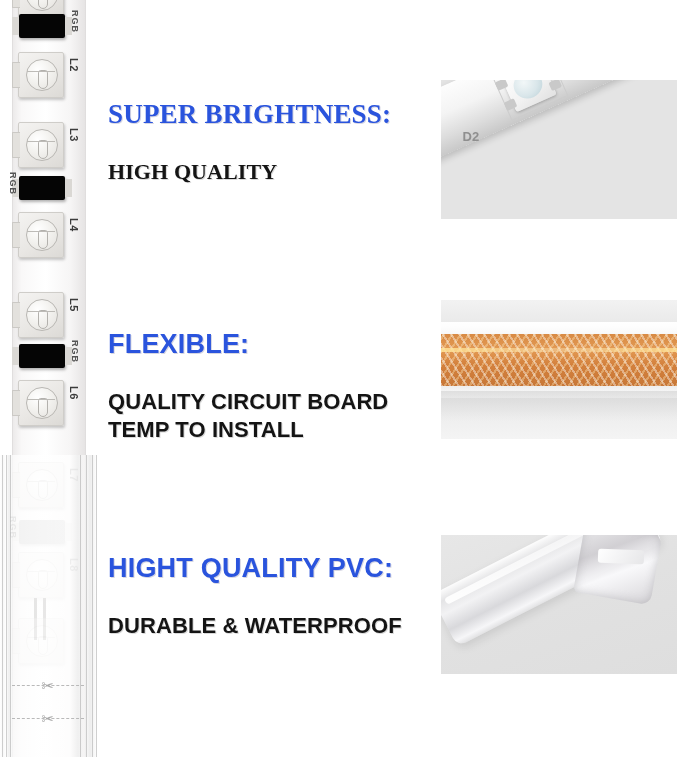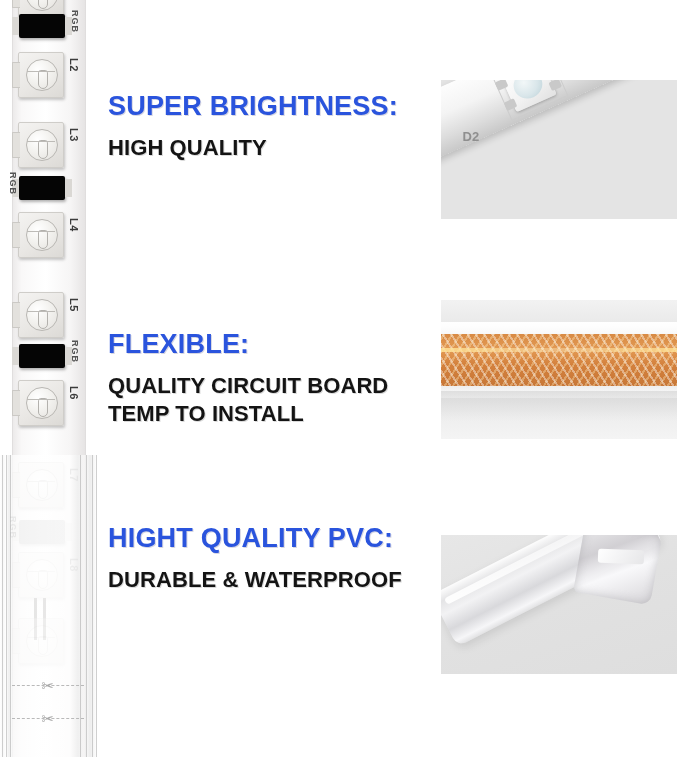--- a/index.html
+++ b/index.html
@@ -84,21 +84,21 @@
   .solder-pair i{position:absolute;top:0;width:3px;height:42px;background:#9c9a98;display:block;}
 
   
   .section{position:absolute;left:108px;}
   .sec-head{
     font-size:27px;font-weight:700;color:#2a54dd;letter-spacing:.2px;
     white-space:nowrap;line-height:1.1;
     text-shadow:1px 1px 0 rgba(120,120,160,.30);
   }
   .sec-body{
-    margin-top:12px;font-size:22px;font-weight:700;color:#141414;
+    margin-top:28px;font-size:22px;font-weight:700;color:#141414;
     line-height:1.30;letter-spacing:.1px;white-space:nowrap;
     text-shadow:1px 1px 0 rgba(120,120,120,.28);
   }
 
   
   .photo{position:absolute;overflow:hidden;background:#e3e3e3;}
 
   
   .p1-bg{position:absolute;inset:0;background:#e4e4e4;}
   .p1-board{
@@ -259,36 +259,36 @@
     <div class="cut-mark" style="top:676px;">
       <div class="cut-dash"></div>
       <div class="scissors">✂</div>
     </div>
     <div class="cut-mark" style="top:709px;">
       <div class="cut-dash"></div>
       <div class="scissors">✂</div>
     </div>
   </div>
 
-  <div class="section" style="top:92px;">
+  <div class="section" style="top:100px;font-family:Liberation Serif, serif;">
     <div class="sec-head">SUPER BRIGHTNESS:</div>
     <div class="sec-body">
       <div>HIGH QUALITY</div>
     </div>
   </div>
 
   <div class="section" style="top:330px;">
     <div class="sec-head">FLEXIBLE:</div>
     <div class="sec-body">
       <div>QUALITY CIRCUIT BOARD</div>
       <div>TEMP TO INSTALL</div>
     </div>
   </div>
 
-  <div class="section" style="top:524px;">
+  <div class="section" style="top:554px;">
     <div class="sec-head">HIGHT QUALITY PVC:</div>
     <div class="sec-body">
       <div>DURABLE &amp; WATERPROOF</div>
     </div>
   </div>
 
   <div class="photo" style="left:441px;top:80px;width:236px;height:139px;">
     <div class="p1-bg"></div>
     <div class="p1-board">
 

